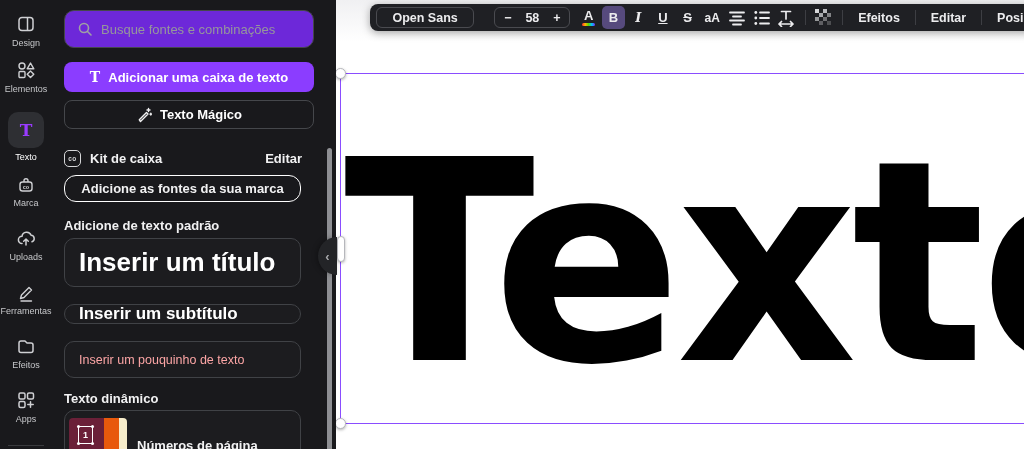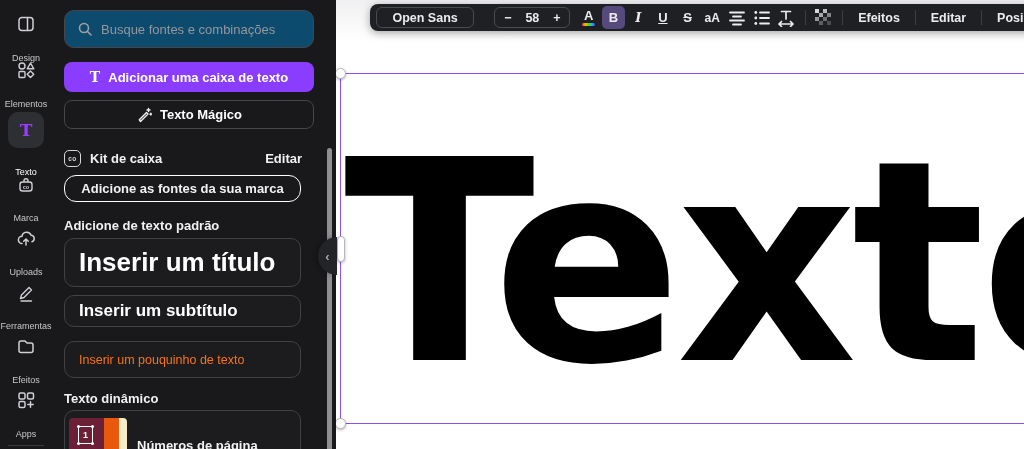--- a/index.html
+++ b/index.html
@@ -60,35 +60,35 @@
   .tb-italic{ font-family:"DejaVu Serif", serif; font-style:italic; font-weight:bold; }
   .tb-underline{ text-decoration:underline; }
   .tb-strike{ text-decoration:line-through; }
   .tb-div{ width:1px; height:15px; background:#3d3e43; margin:0 6px; }
   .tb-text{ padding:0 9px; font-size:12.5px; font-weight:bold; white-space:nowrap; cursor:pointer; }
   .tb-icon svg{ display:block; }
   
   .rail{ position:absolute; left:0; top:0; width:52px; height:449px; background:#19191c; z-index:10; }
   .rail-item{
     position:absolute; left:0; width:52px; display:flex; flex-direction:column;
-    align-items:center; gap:19px; cursor:pointer;
+    align-items:center; gap:4px; cursor:pointer;
   }
   .rail-item .lbl{ font-size:9px; color:#c6c7ca; letter-spacing:0; white-space:nowrap; }
   .rail-item.active .lbl{ color:#ffffff; }
   .rail-tile{
     width:36px; height:36px; border-radius:10px; background:#2e2f33;
     display:flex; align-items:center; justify-content:center;
   }
   .rail-t{ font-size:17px; font-weight:bold; color:#9a3bff; font-family:"DejaVu Serif", serif; }
   .rail-div{ position:absolute; left:8px; top:445px; width:36px; height:1px; background:#3a3b3e; }
   
   .panel{ position:absolute; left:52px; top:0; width:284px; height:449px; background:#19191c; z-index:9; }
   .search{
     position:absolute; left:12px; top:10px; width:250px; height:38px;
-    background:#0c4a6e; border:1px solid #45474b; border-radius:10px;
+    background:#6d28d9; border:1px solid #45474b; border-radius:10px;
     display:flex; align-items:center; padding:0 12px; gap:8px;
   }
   .search input{
     flex:1; background:transparent; border:none; outline:none;
     color:#e8e8ea; font-size:13px; font-family:"Liberation Sans", sans-serif;
   }
   .search input::placeholder{ color:#96979b; }
   .btn{
     position:absolute; left:12px; width:250px; border-radius:8px;
     display:flex; align-items:center; justify-content:center; gap:8px;
@@ -113,22 +113,22 @@
     border:1px solid #ffffff; border-radius:12px; display:flex; align-items:center;
     justify-content:center; font-size:13px; font-weight:bold; color:#f1f1f2; cursor:pointer;
   }
   .heading{ position:absolute; left:12px; font-size:13px; font-weight:bold; color:#f1f1f2; }
   .style-box{
     position:absolute; left:12px; width:237px; border:1px solid #404246; border-radius:10px;
     display:flex; align-items:center; padding-left:14px; color:#fff; cursor:pointer;
     background:#1c1c1f;
   }
   .style-title{ top:238px; height:49px; font-size:26px; font-weight:bold; }
-  .style-sub{ top:295px; height:32px; font-size:17px; font-weight:bold; }
-  .style-body{ top:341px; height:37px; font-size:12.5px; color:#f97316; }
+  .style-sub{ top:304px; height:20px; font-size:17px; font-weight:bold; }
+  .style-body{ top:341px; height:37px; font-size:12.5px; color:#fca5a5; }
   .dyn-item{
     position:absolute; left:12px; top:410px; width:237px; height:55px;
     border:1px solid #404246; border-radius:10px; background:#1c1c1f; cursor:pointer;
   }
   .dyn-thumb{
     position:absolute; left:4px; top:7px; width:58px; height:46px;
     display:flex; border-radius:4px; overflow:hidden;
   }
   .dt-maroon{ width:35px; background:#6b2038; position:relative; }
   .dt-orange{ width:15px; background:#e8590c; }

